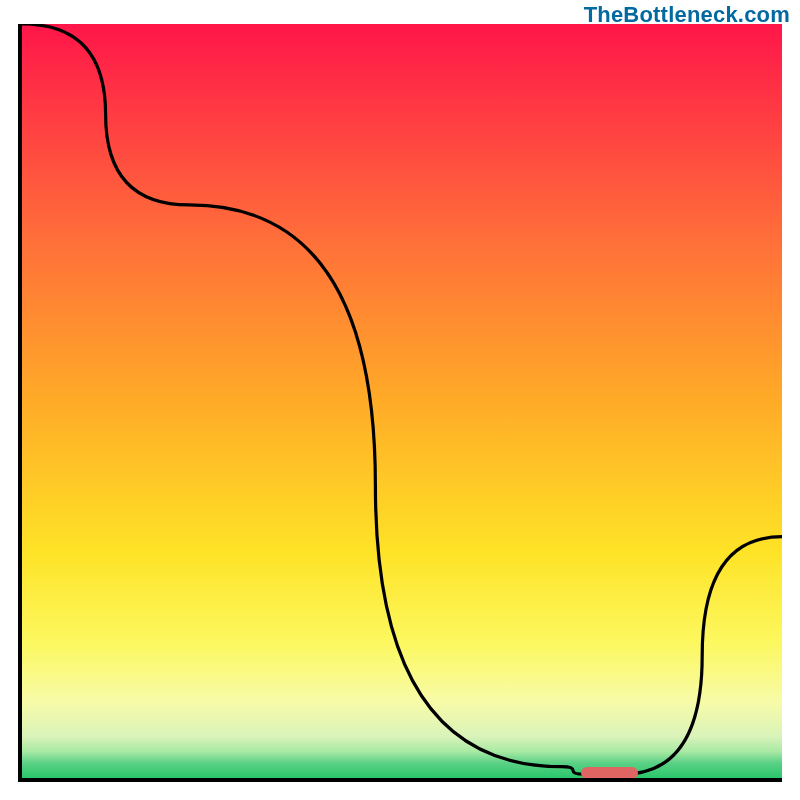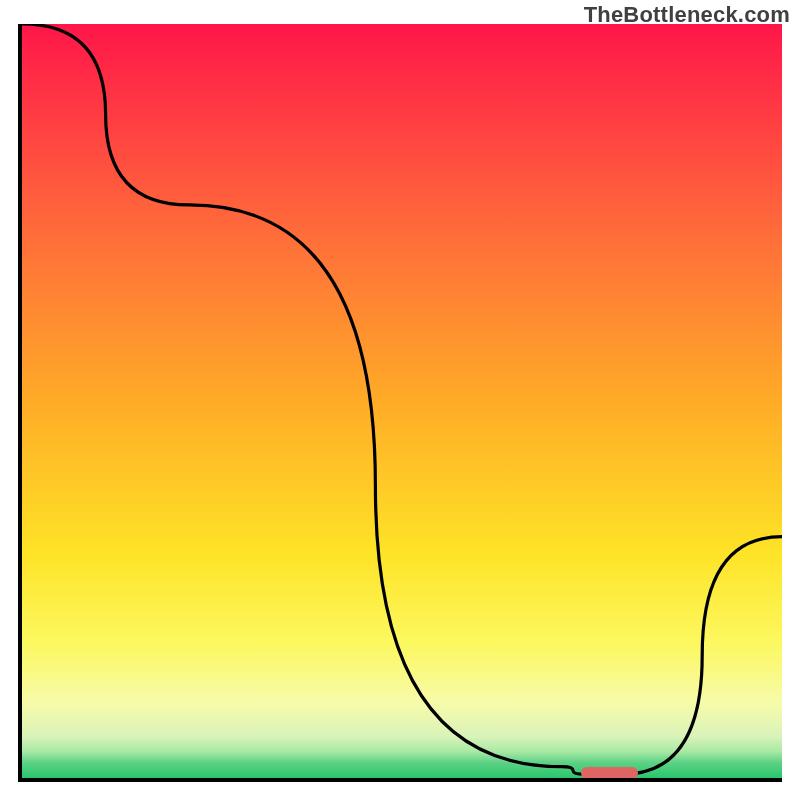--- a/index.html
+++ b/index.html
@@ -14,21 +14,21 @@
     position: relative;
     width: 800px;
     height: 800px;
   }
   .watermark {
     position: absolute;
     top: 2px;
     right: 10px;
     font-size: 22px;
     font-weight: 600;
-    color: #404040;
+    color: #0369a1;
     letter-spacing: 0.2px;
   }
   .plot-area {
     position: absolute;
     left: 18px;
     top: 24px;
     width: 764px;
     height: 758px;
     border-left: 4px solid #000;
     border-bottom: 4px solid #000;

